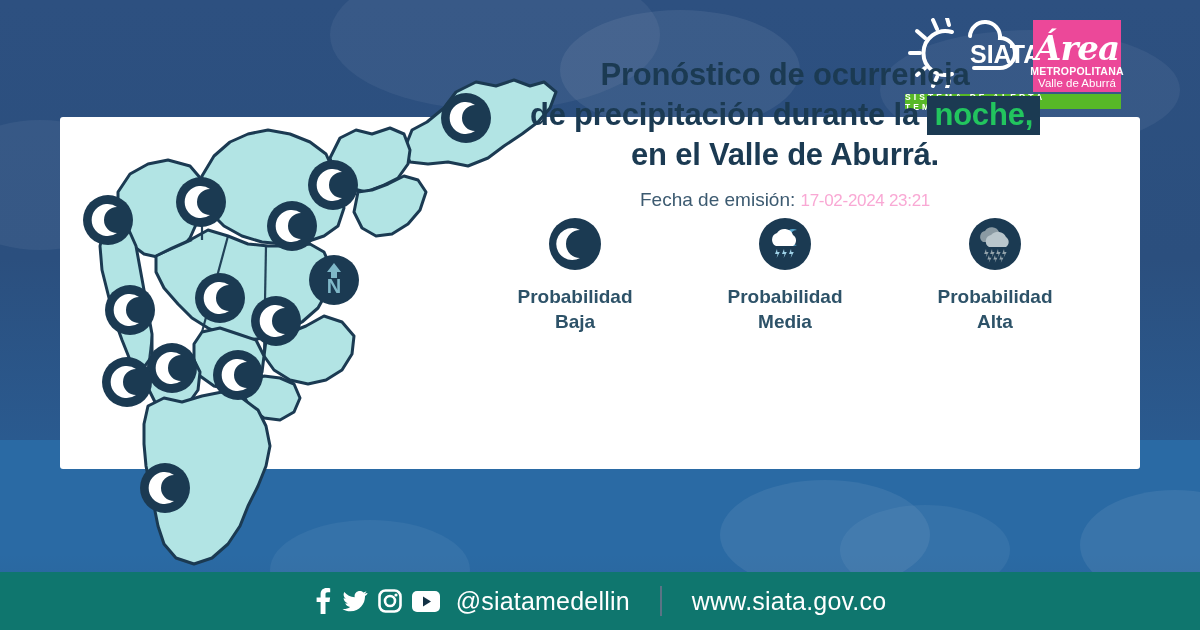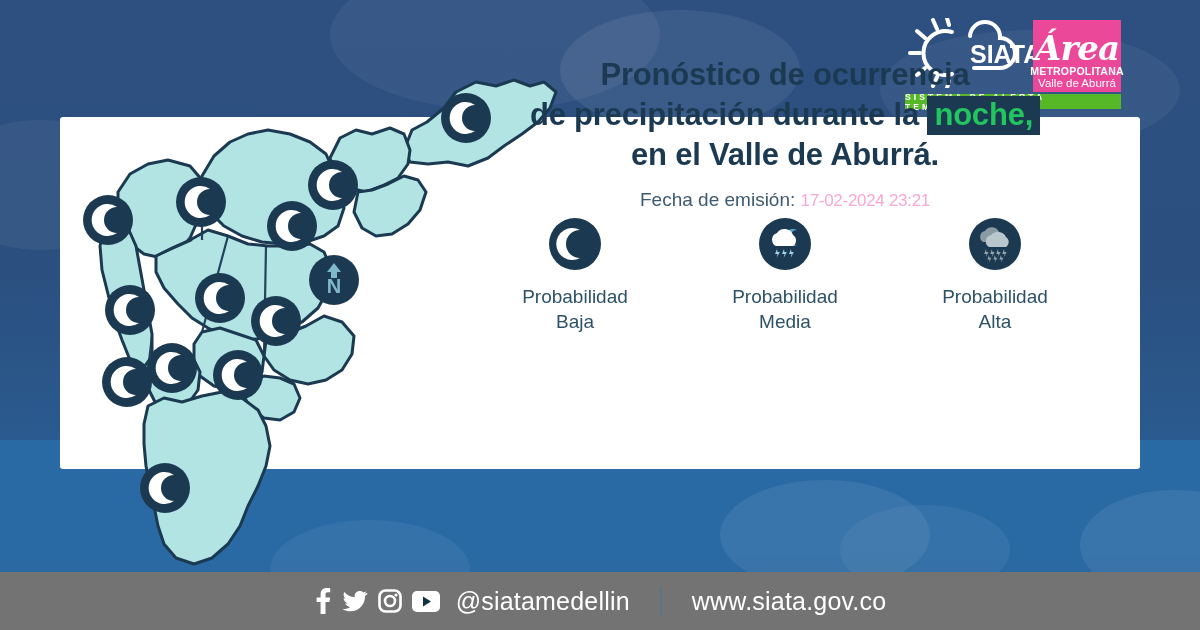--- a/index.html
+++ b/index.html
@@ -12,21 +12,21 @@
 
   
   .bg-top{position:absolute;left:0;top:0;width:1200px;height:470px;
     background:linear-gradient(180deg,#2d5080 0%,#2b4f7e 55%,#2a5c92 100%);}
   .bg-bottom{position:absolute;left:0;top:440px;width:1200px;height:190px;
     background:linear-gradient(180deg,#2a6aa4 0%,#2a6aa4 60%,#2a6398 100%);}
   .bg-cloud{position:absolute;border-radius:50%;background:rgba(255,255,255,.055);}
   .bg-cloud.d{background:rgba(255,255,255,.07);}
 
   
-  .footer{position:absolute;left:0;bottom:0;width:1200px;height:58px;background:#737373;
+  .footer{position:absolute;left:0;bottom:0;width:1200px;height:58px;background:#0f766e;
     display:flex;align-items:center;justify-content:center;gap:0;}
   .footer-inner{display:flex;align-items:center;gap:16px;}
   .soc{display:flex;align-items:center;gap:10px;}
   .soc svg{display:block;}
   .handle{color:#ffffff;font-size:25px;letter-spacing:.2px;}
   .fdiv{width:2px;height:30px;background:#5b7385;margin:0 14px;}
   .url{color:#ffffff;font-size:25px;letter-spacing:.2px;}
 
   
   .logos{position:absolute;left:900px;top:18px;width:225px;height:95px;}
@@ -49,21 +49,21 @@
 
   
   .textblock{position:absolute;left:470px;top:55px;width:630px;text-align:center;}
   .title{color:#1b3a52;font-size:31px;font-weight:bold;line-height:40px;letter-spacing:-.2px;}
   .hl{background:#1b3a52;color:#22c55e;padding:1px 7px 3px 7px;}
   .fecha{margin-top:14px;color:#3c5a70;font-size:19px;}
   .fecha .fval{font-size:17px;color:#f9a8d4;letter-spacing:-.3px;margin-top:29px;}
 
   
   .legend{position:absolute;left:470px;top:218px;width:630px;display:flex;justify-content:space-around;}
-  .leg-item{width:190px;display:flex;flex-direction:column;align-items:center;}
+  .leg-item{width:190px;display:flex;flex-direction:column;align-items:center;font-weight:bold;}
   .leg-icon{width:52px;height:52px;margin-bottom:14px;}
   .leg-label{color:#2d5268;font-size:19px;line-height:25px;text-align:center;}
 </style>
 </head>
 <body>
 
 <div id="stage">
 
   <div class="bg-top"></div>
   <div class="bg-bottom"></div>

